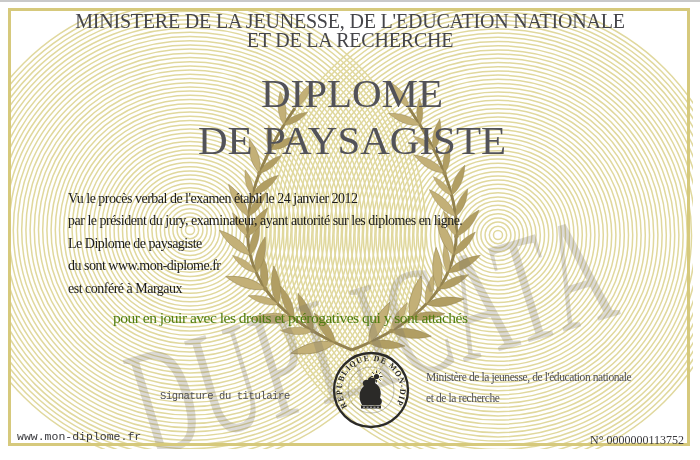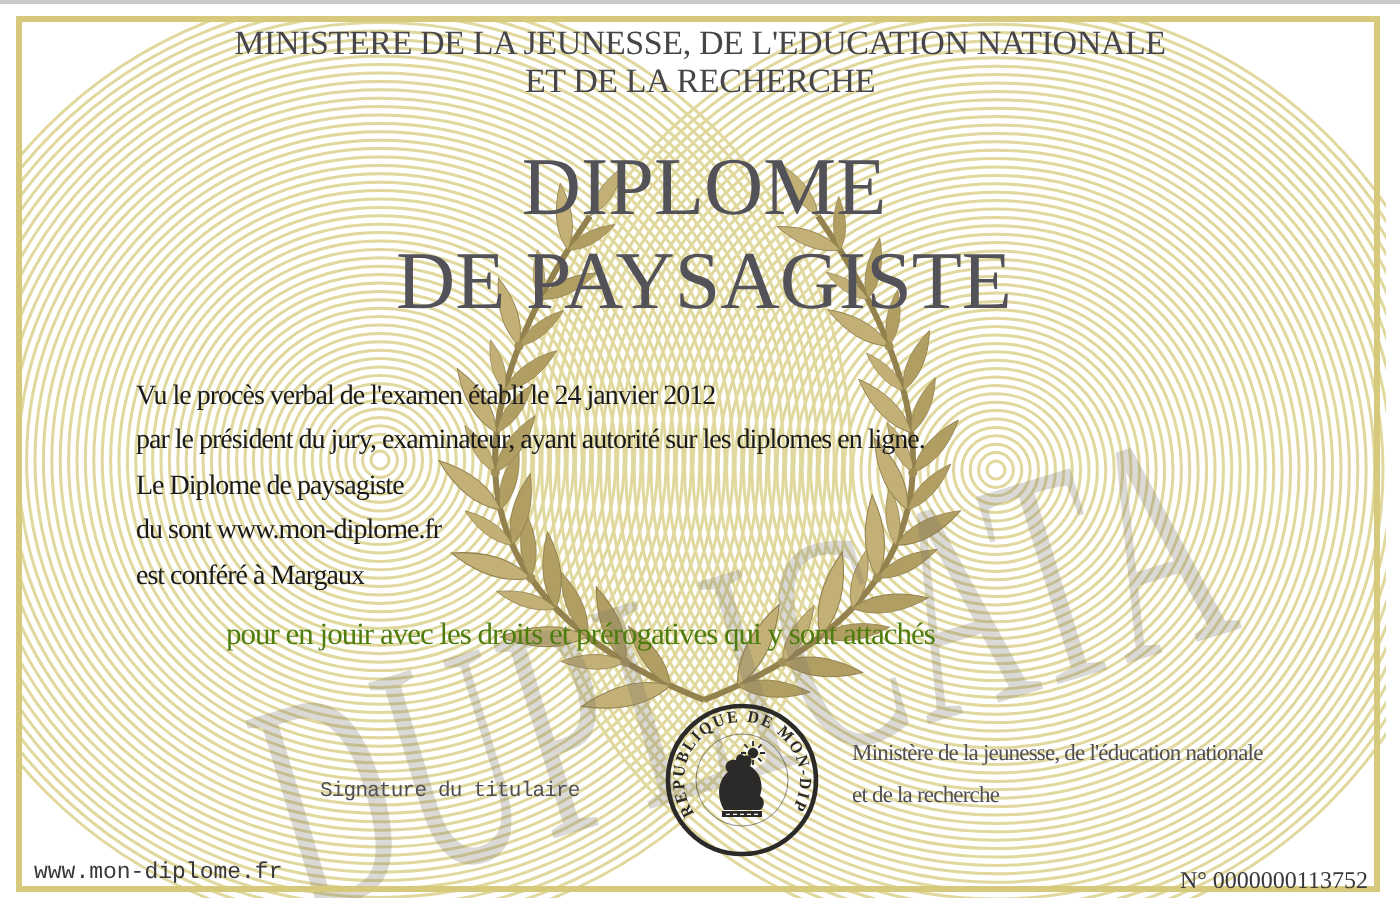--- a/index.html
+++ b/index.html
@@ -4,21 +4,21 @@
 <title>Diplome</title>
 <style>
   html,body{margin:0;padding:0;background:#ffffff;}
   .page{position:relative;width:700px;height:460px;background:#ffffff;overflow:hidden;
         font-family:"Liberation Serif","DejaVu Serif",serif;}
   .top-edge{position:absolute;top:0;left:0;width:100%;height:1.5px;background:#c9c9c9;z-index:6;}
   svg.bg{position:absolute;left:0;top:0;z-index:1;}
   .frame{position:absolute;left:8px;top:8px;width:682px;height:438px;border:3px solid #d6c97c;
          box-sizing:border-box;z-index:3;}
   .txt{position:absolute;z-index:4;white-space:nowrap;}
-  .header{top:12px;left:0;width:100%;text-align:center;font-size:17px;line-height:19px;
+  .header{top:12px;left:0;width:100%;text-align:center;font-size:20px;line-height:19px;
           color:#45454a;letter-spacing:-0.2px;}
   .title{top:70px;left:2px;width:100%;text-align:center;font-size:41px;line-height:47px;color:#525258;}
   .body-text{left:68px;top:188px;font-size:14px;line-height:22.4px;letter-spacing:-0.5px;color:#1a1a1a;}
   .rights{left:113px;top:309px;font-size:15.5px;letter-spacing:-0.5px;color:#4d7c0f;}
   .sig{left:160px;top:390px;font-size:10.5px;letter-spacing:-0.4px;color:#4e4e54;font-family:Liberation Mono, monospace;}
   .minfoot{left:407px;top:367px;font-size:11.5px;line-height:20.5px;letter-spacing:-0.4px;color:#4e4e54;margin-left:19px;}
   .site{left:17px;top:430px;font-size:11.5px;color:#38383c;font-family:Liberation Mono, monospace;}
   .serial{right:16px;top:433px;font-size:12px;color:#38383c;}
 </style>
 </head>

